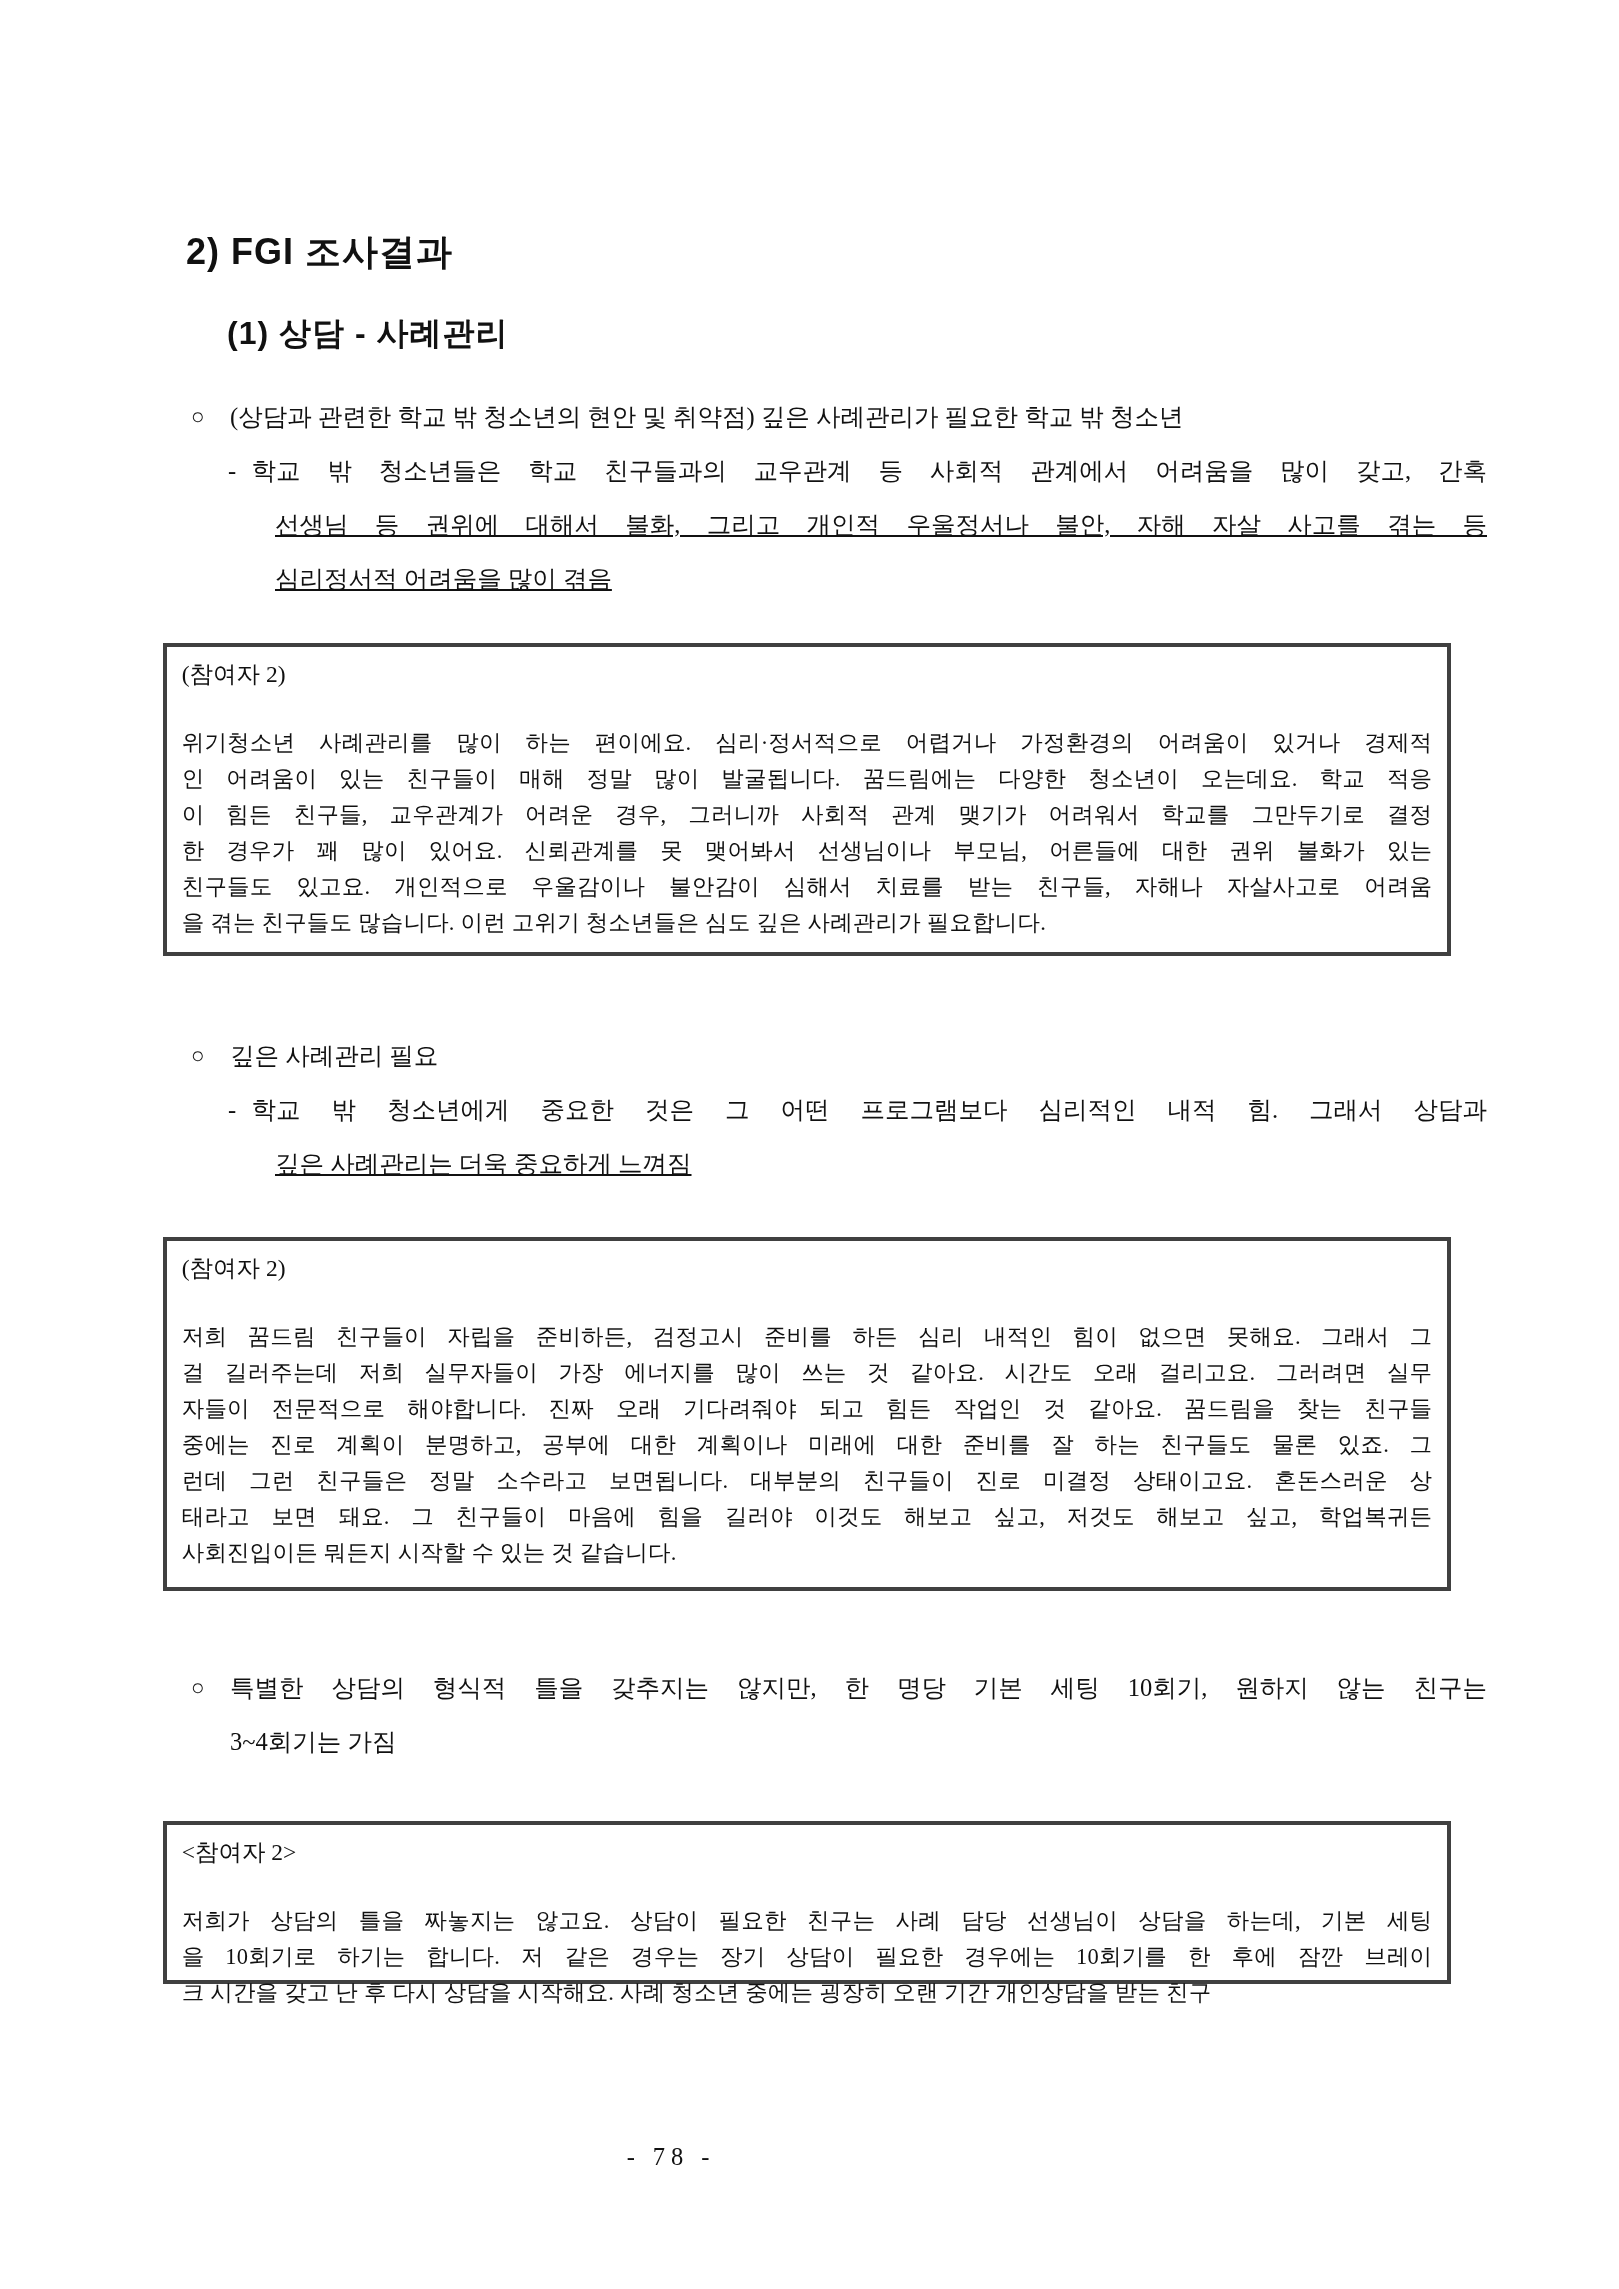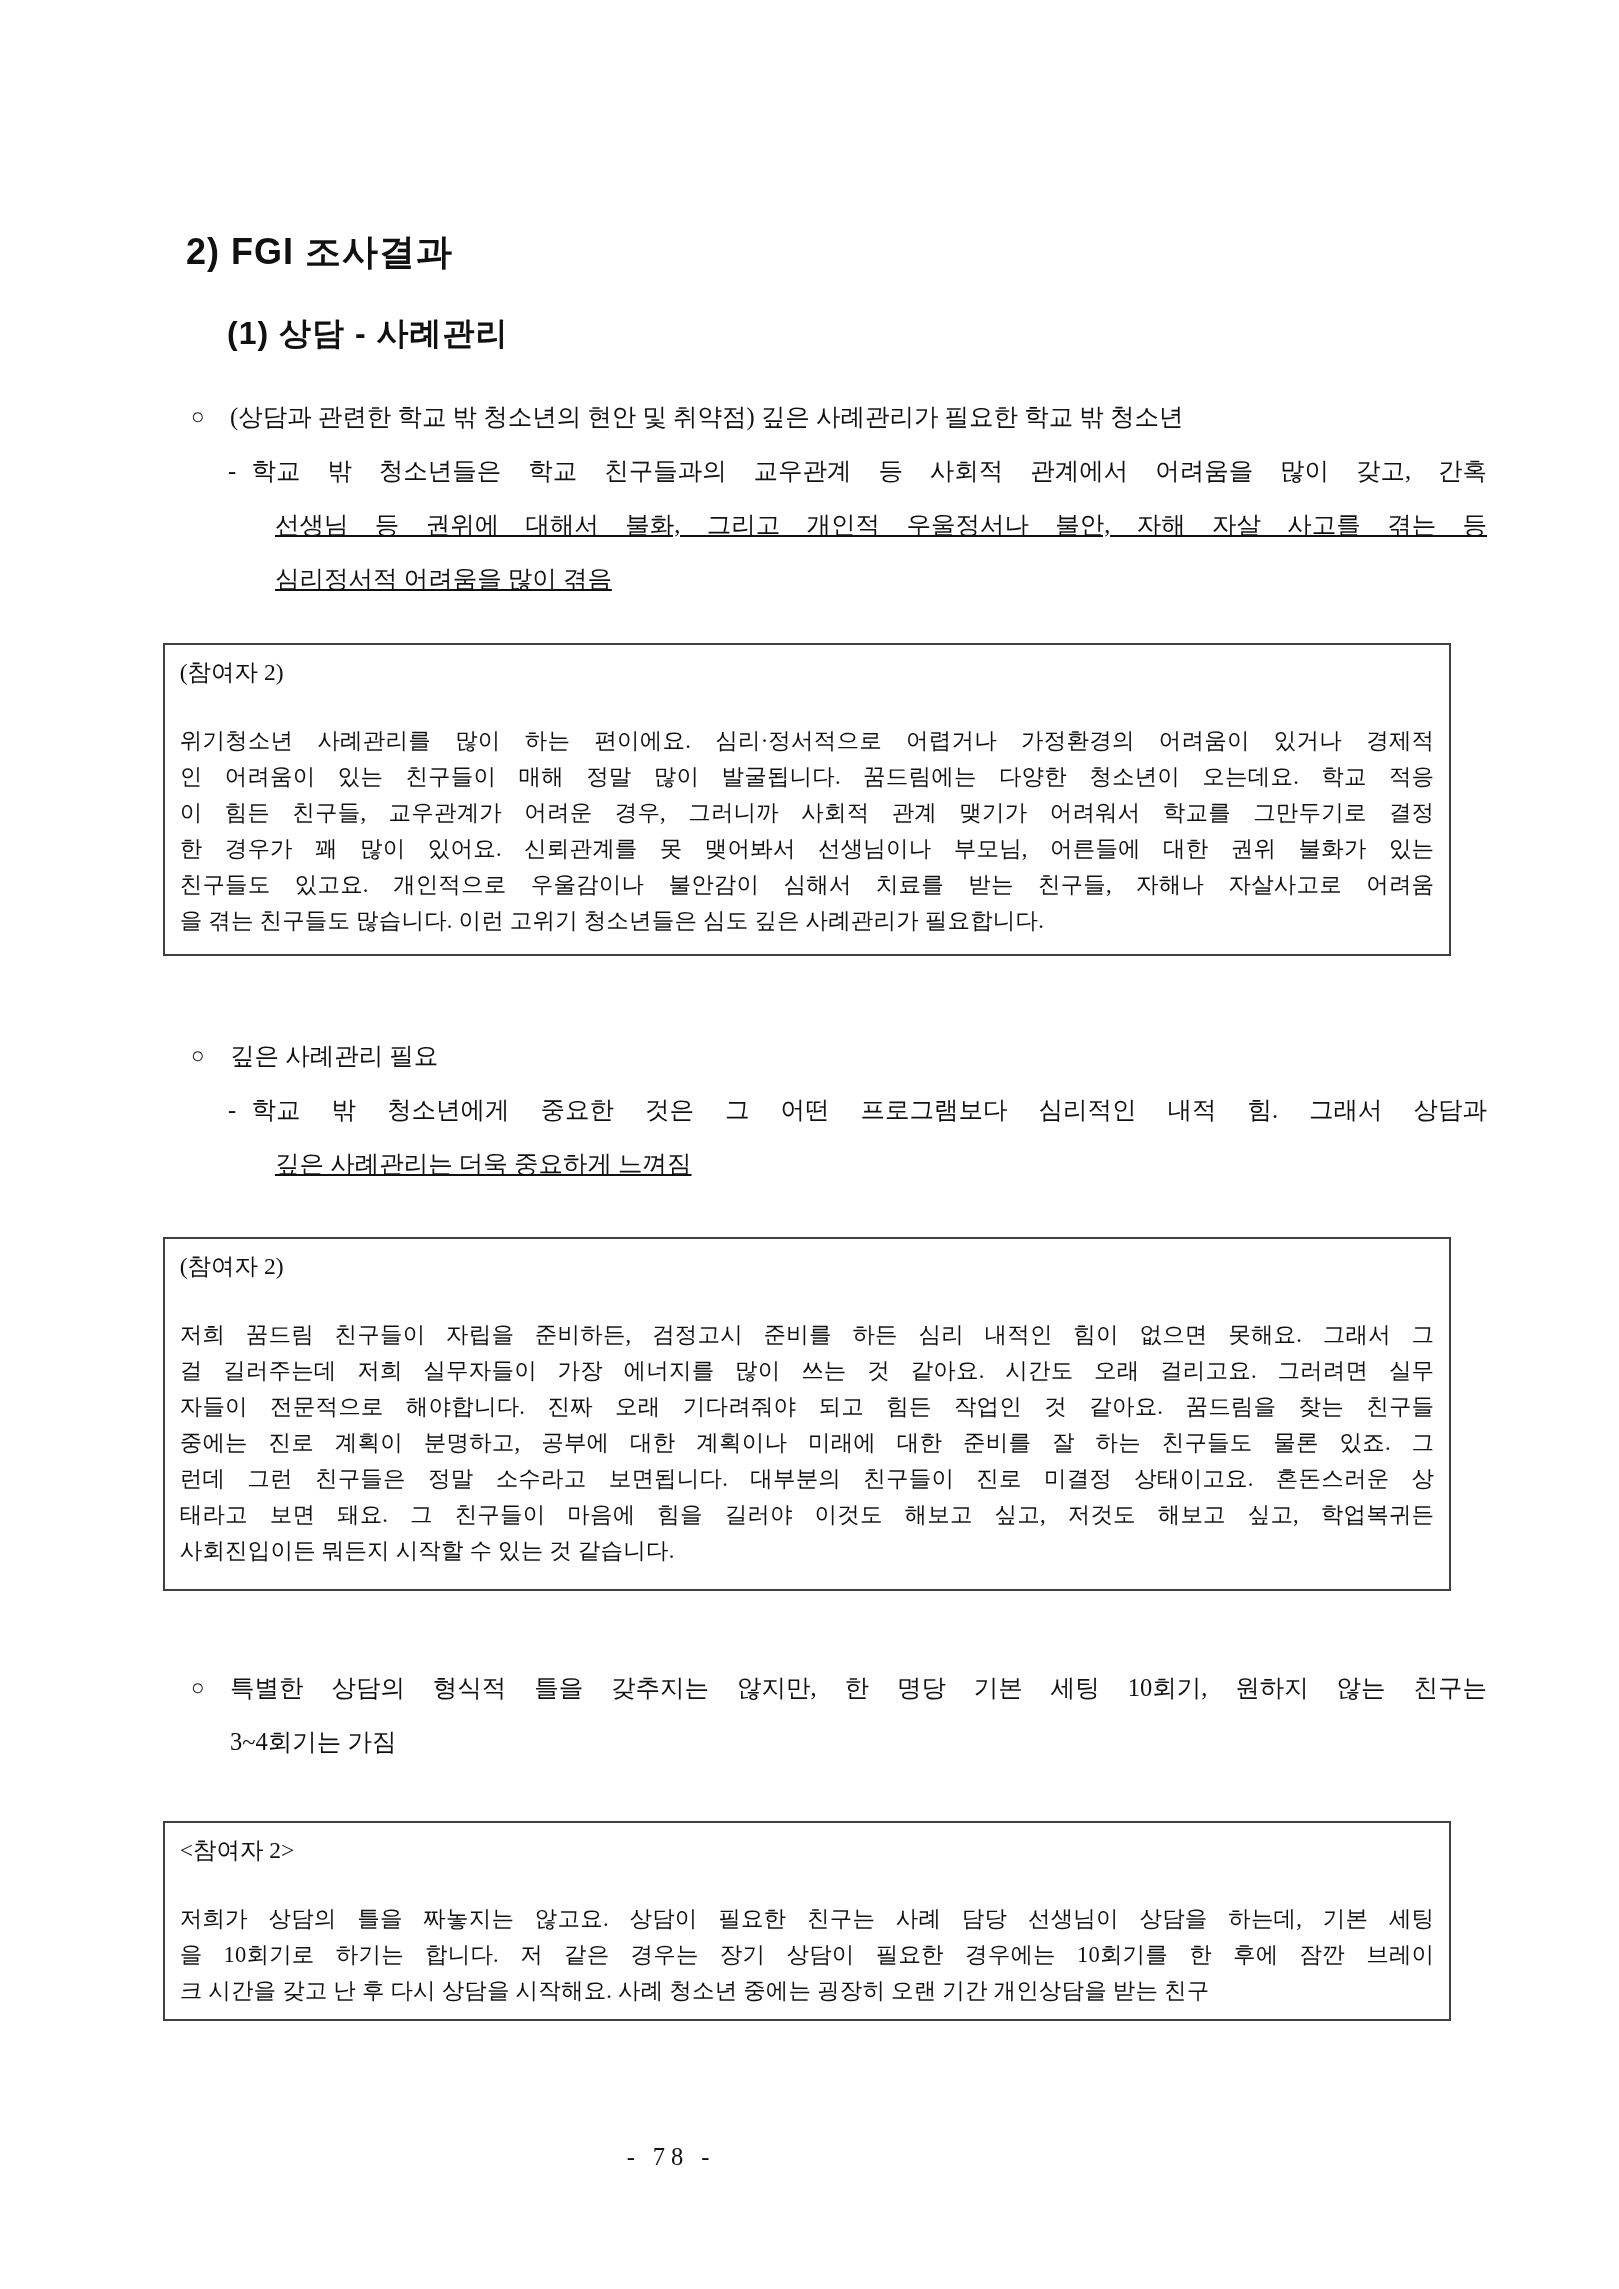--- a/index.html
+++ b/index.html
@@ -24,26 +24,26 @@
   .bullet-row{display:flex;align-items:flex-start;}
   .bullet-marker{flex:0 0 39px;font-size:22.5px;line-height:54px;}
   .bullet-text{flex:1;min-width:0;}
   .dash-row{display:flex;align-items:flex-start;margin-left:37px;}
   .dash-marker{flex:0 0 23.5px;line-height:54px;}
   .dash-text{flex:1;min-width:0;}
   .dash-text .jline + .jline{margin-left:23.5px;text-decoration:underline;}
   .jline{text-align:justify;text-align-last:justify;}
   .jline.jlast{text-align-last:left;}
   .quote-box{
-    left:163px;width:1288px;box-sizing:border-box;border:2px solid #404040;
+    left:163px;width:1288px;box-sizing:border-box;border:4px solid #404040;
     padding:11.8px 14.7px 13.7px 14.7px;background:#fff;
   }
   .qb1{top:643px;height:313px;}
   .qb2{top:1237px;height:354px;}
-  .qb3{top:1821px;height:200px;}
+  .qb3{top:1821px;height:163px;}
   .participant-label{font-size:23.5px;line-height:31px;}
   .quote-spacer{height:35px;}
   .quote-paragraph{font-size:22.5px;line-height:36px;letter-spacing:0.2px;}
   .page-number{
     left:0;top:2143px;width:1342px;text-align:center;font-size:24.5px;letter-spacing:5.9px;
   }
 </style>
 </head>
 <body>
 

